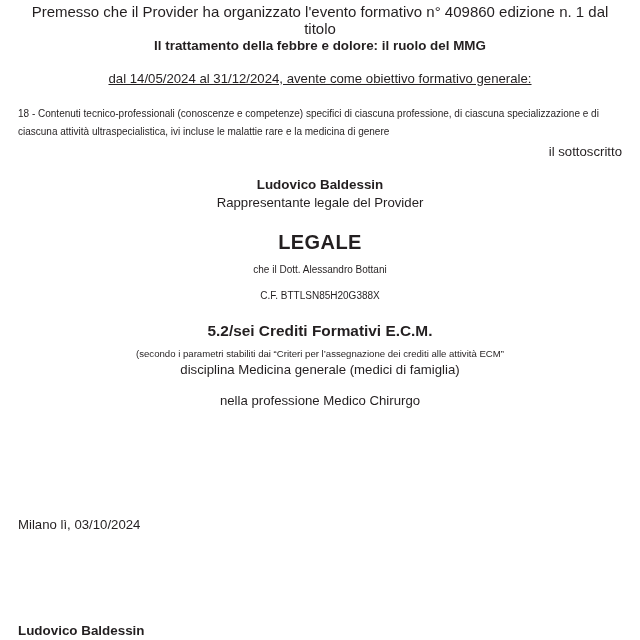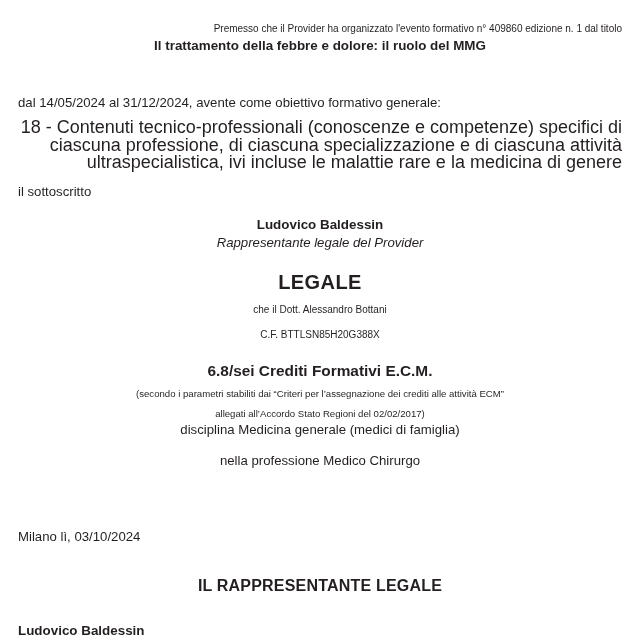--- a/index.html
+++ b/index.html
@@ -20,62 +20,62 @@
     height: 640px;
     box-sizing: border-box;
     padding: 0 18px;
     overflow: hidden;
   }
   .line {
     margin: 0;
   }
   
   .intro {
-    font-size: 10px;
+    font-size: 15px;
     line-height: 17px;
-    padding-top: 20px;
-    text-align: right;
+    padding-top: 3px;
+    text-align: center;
   }
   .event-title {
     font-size: 13.4px;
     font-weight: bold;
     text-align: center;
     line-height: 17px;
   }
   .period {
     font-size: 13.2px;
-    text-align: left;
-    margin-top: 40px;
+    text-align: center;
+    margin-top: 16px;
     line-height: 17px;
+    text-decoration: underline;
   }
   .objective {
-    font-size: 18px;
-    text-align: right;
+    font-size: 10px;
+    text-align: left;
     line-height: 17.5px;
-    margin-top: 8px;
+    margin-top: 18px;
   }
   .undersigned {
     font-size: 13.2px;
-    text-align: left;
-    margin-top: 11px;
+    text-align: right;
+    margin-top: 3px;
     line-height: 17px;
   }
   .rep-name {
     font-size: 13.4px;
     font-weight: bold;
     text-align: center;
     margin-top: 16px;
     line-height: 17px;
   }
   .rep-role {
     font-size: 13.2px;
     text-align: center;
     margin-top: 1px;
     line-height: 17px;
-    font-style: italic;
   }
   .attesta {
     font-size: 20px;
     font-weight: bold;
     text-align: center;
     letter-spacing: 0.4px;
     margin-top: 19px;
     line-height: 24px;
   }
   .participant {
@@ -102,21 +102,21 @@
     text-align: center;
     line-height: 19px;
     margin-top: 12px;
   }
   .place-date {
     font-size: 13.2px;
     text-align: left;
     line-height: 17px;
     position: absolute;
     left: 18px;
-    top: 528px;
+    top: 516px;
   }
   .signature-title {
     font-size: 16px;
     font-weight: bold;
     text-align: center;
     letter-spacing: 0.2px;
     position: absolute;
     left: 18px;
     right: 18px;
     top: 576px;
@@ -152,29 +152,27 @@
   <p class="line rep-role">Rappresentante legale del Provider</p>
 
   <p class="line attesta">LEGALE</p>
 
   <p class="line participant">che il Dott. Alessandro Bottani</p>
 
   <p class="line participant">C.F. BTTLSN85H20G388X</p>
 
 
 
-  <p class="line credits">6.8/sei Crediti Formativi E.C.M.</p>
+  <p class="line credits">5.2/sei Crediti Formativi E.C.M.</p>
 
   <p class="line fineprint">(secondo i parametri stabiliti dai “Criteri per l’assegnazione dei crediti alle attività ECM”</p>
 
-  <p class="line fineprint">allegati all’Accordo Stato Regioni del 02/02/2017)</p>
 
   <p class="line profession" style="margin-top:0;">disciplina Medicina generale (medici di famiglia)</p>
 
   <p class="line profession">nella professione Medico Chirurgo</p>
 
   <p class="line place-date">Milano lì, 03/10/2024</p>
 
-  <p class="line signature-title">IL RAPPRESENTANTE LEGALE</p>
 
   <p class="line signature-name">Ludovico Baldessin</p>
 
 </div>
 
 </body></html>

